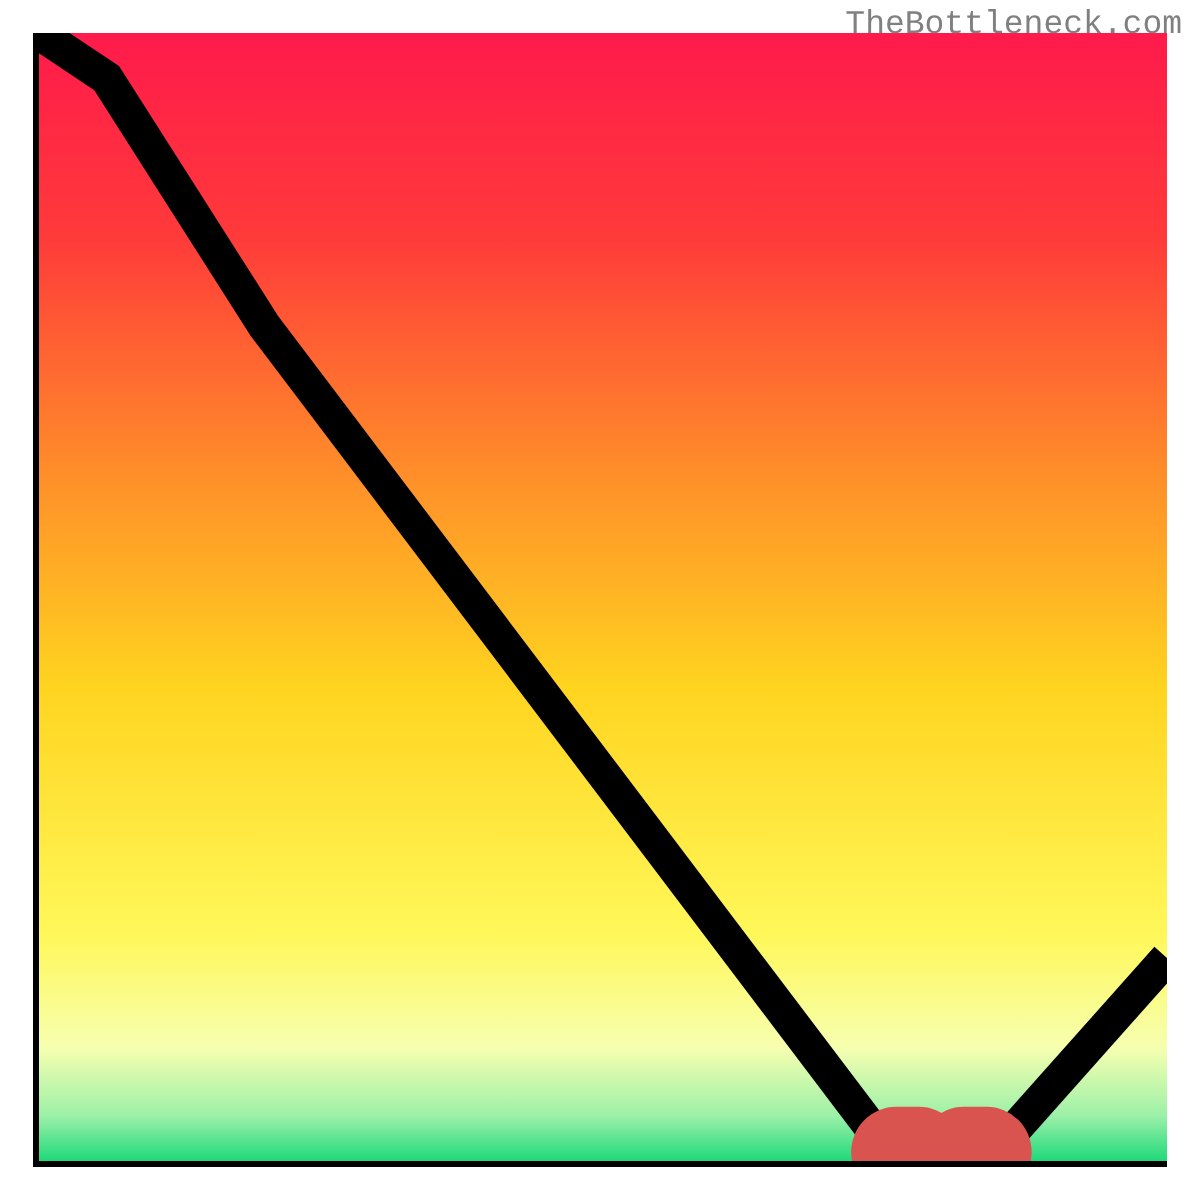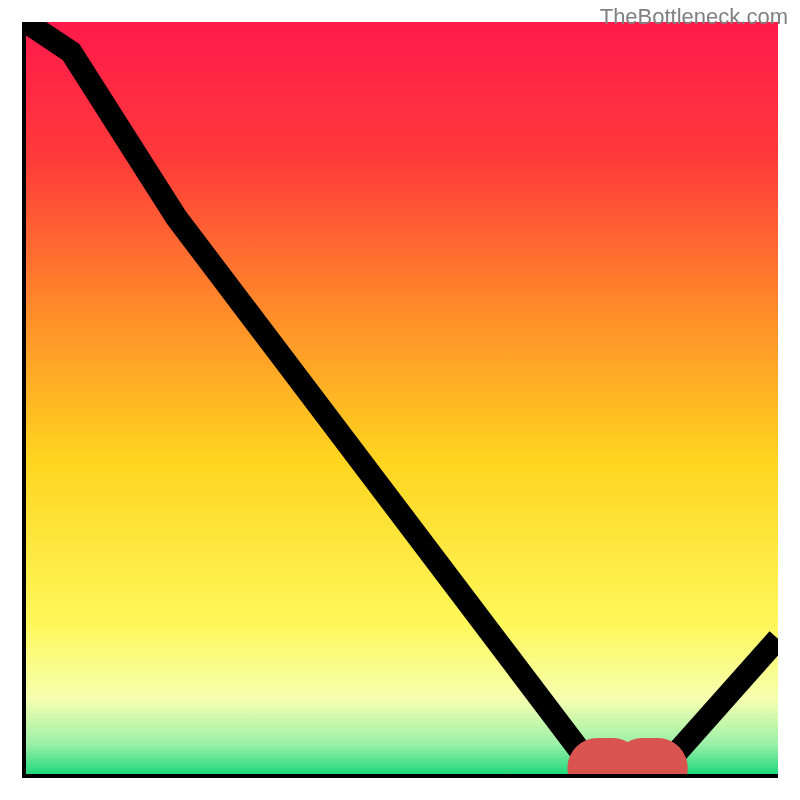--- a/index.html
+++ b/index.html
@@ -10,21 +10,21 @@
     font-family: Arial, Helvetica, sans-serif;
     background: #ffffff;
     position: relative;
   }
   .watermark {
     position: absolute;
     top: 4px;
     right: 12px;
     color: #808080;
     font-size: 22px;
-    font-family: Liberation Sans, sans-serif;
+    font-family: Liberation Mono, monospace;
     z-index: 10;
   }
   .plot-area {
     position: absolute;
     left: 22px;
     top: 22px;
     width: 756px;
     height: 756px;
     border: 4px solid #000;
     border-top: none;

